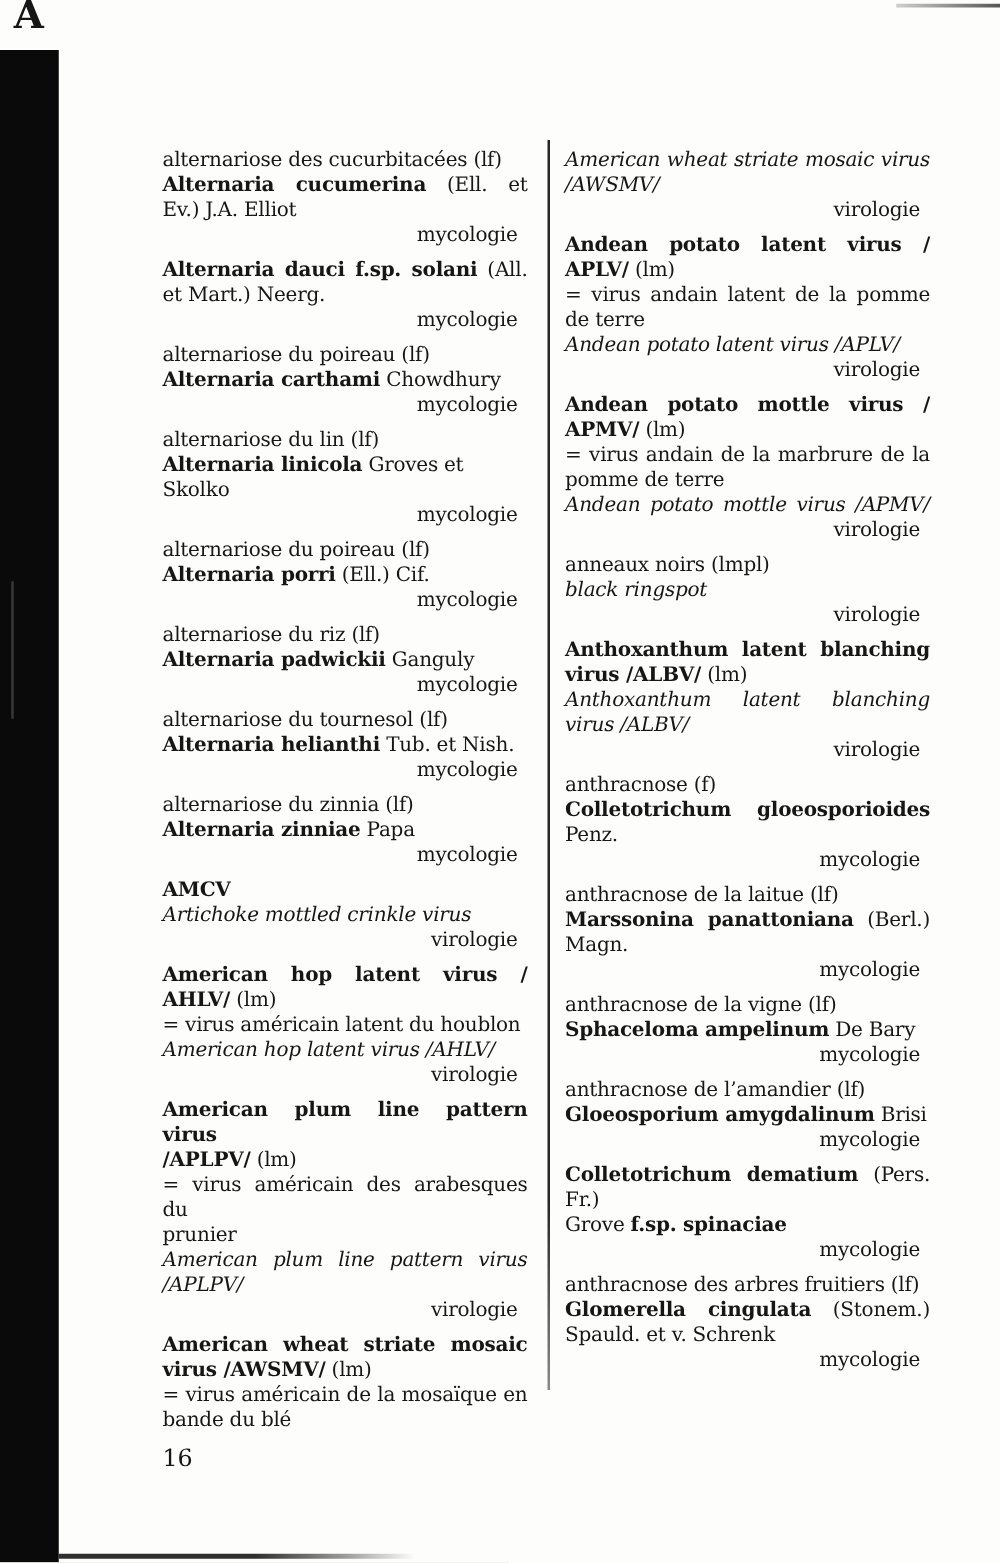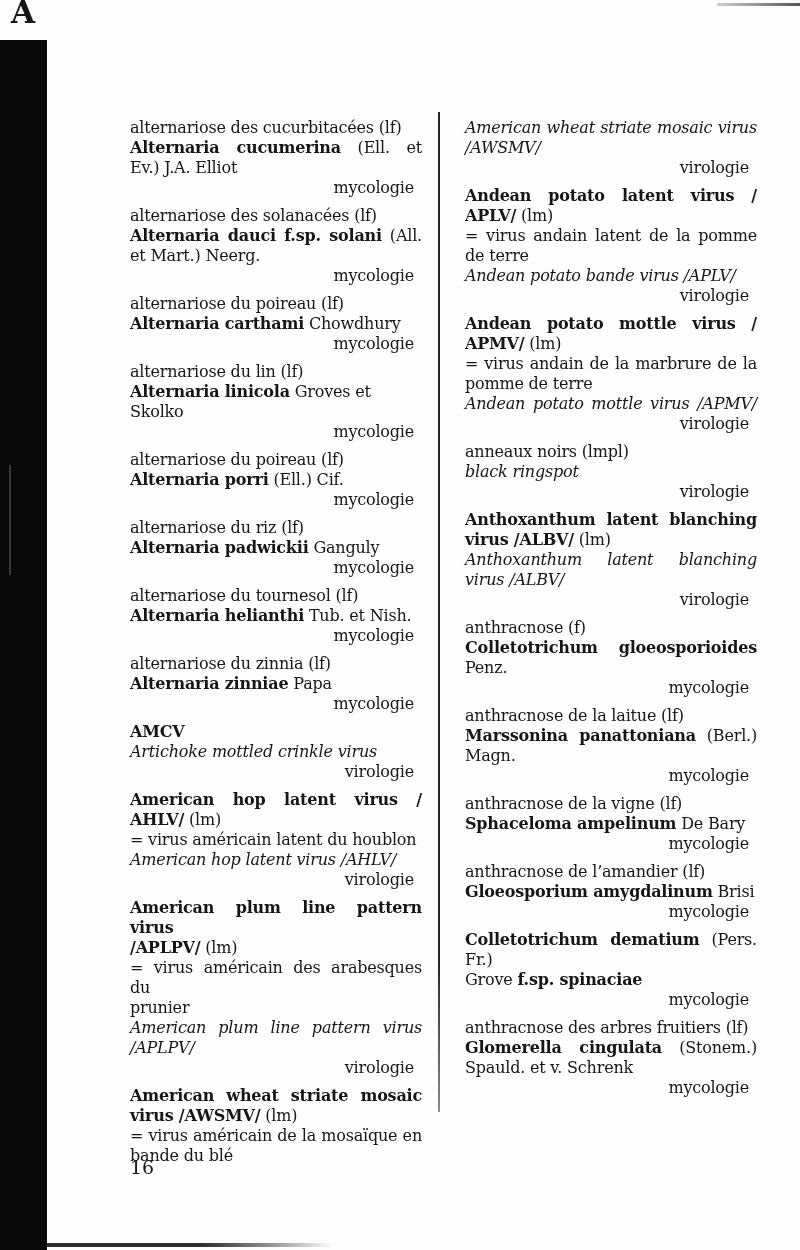--- a/index.html
+++ b/index.html
@@ -35,21 +35,21 @@
   #column-divider{
     position:absolute;left:438px;top:112px;width:2px;height:1000px;
     background:linear-gradient(#262626,#262626 85%,#8a8a8a);
   }
   
   .col{
     position:absolute;top:118px;width:292px;
     font-size:16px;line-height:20px;letter-spacing:-0.2px;
   }
   #col-left{left:130px;}
-  #col-right{left:465px;}
+  #col-right{left:452px;}
   .entry{margin-bottom:8px;}
   .line{white-space:normal;}
   .line.j{text-align:justify;text-align-last:justify;}
   .line.l{text-align:left;}
   .line.r{text-align:right;padding-right:8px;}
   .seg.b{font-weight:bold;}
   .seg.i{font-style:italic;}
   
   #page-number{
     position:absolute;left:130px;top:1156px;width:627px;
@@ -67,21 +67,20 @@
   <div id="top-right-line"></div>
   <div id="column-divider"></div>
   <div id="col-left" class="col">
       <div class="entry">
         <div class="line l"><span class="seg r">alternariose des cucurbitacées (lf)</span></div>
         <div class="line j"><span class="seg b">Alternaria cucumerina</span><span class="seg r"> (Ell. et</span></div>
         <div class="line l"><span class="seg r">Ev.) J.A. Elliot</span></div>
         <div class="line r"><span class="seg r">mycologie</span></div>
       </div>
       <div class="entry">
-        <div class="line l"><span class="seg r">alternariose des solanacées (lf)</span></div>
         <div class="line j"><span class="seg b">Alternaria dauci f.sp. solani</span><span class="seg r"> (All.</span></div>
         <div class="line l"><span class="seg r">et Mart.) Neerg.</span></div>
         <div class="line r"><span class="seg r">mycologie</span></div>
       </div>
       <div class="entry">
         <div class="line l"><span class="seg r">alternariose du poireau (lf)</span></div>
         <div class="line l"><span class="seg b">Alternaria carthami</span><span class="seg r"> Chowdhury</span></div>
         <div class="line r"><span class="seg r">mycologie</span></div>
       </div>
       <div class="entry">
@@ -141,21 +140,21 @@
       <div class="entry">
         <div class="line j"><span class="seg i">American wheat striate mosaic virus</span></div>
         <div class="line l"><span class="seg i">/AWSMV/</span></div>
         <div class="line r"><span class="seg r">virologie</span></div>
       </div>
       <div class="entry">
         <div class="line j"><span class="seg b">Andean potato latent virus /</span></div>
         <div class="line l"><span class="seg b">APLV/</span><span class="seg r"> (lm)</span></div>
         <div class="line j"><span class="seg r">= virus andain latent de la pomme</span></div>
         <div class="line l"><span class="seg r">de terre</span></div>
-        <div class="line l"><span class="seg i">Andean potato bande virus /APLV/</span></div>
+        <div class="line l"><span class="seg i">Andean potato latent virus /APLV/</span></div>
         <div class="line r"><span class="seg r">virologie</span></div>
       </div>
       <div class="entry">
         <div class="line j"><span class="seg b">Andean potato mottle virus /</span></div>
         <div class="line l"><span class="seg b">APMV/</span><span class="seg r"> (lm)</span></div>
         <div class="line j"><span class="seg r">= virus andain de la marbrure de la</span></div>
         <div class="line l"><span class="seg r">pomme de terre</span></div>
         <div class="line j"><span class="seg i">Andean potato mottle virus /APMV/</span></div>
         <div class="line r"><span class="seg r">virologie</span></div>
       </div>

